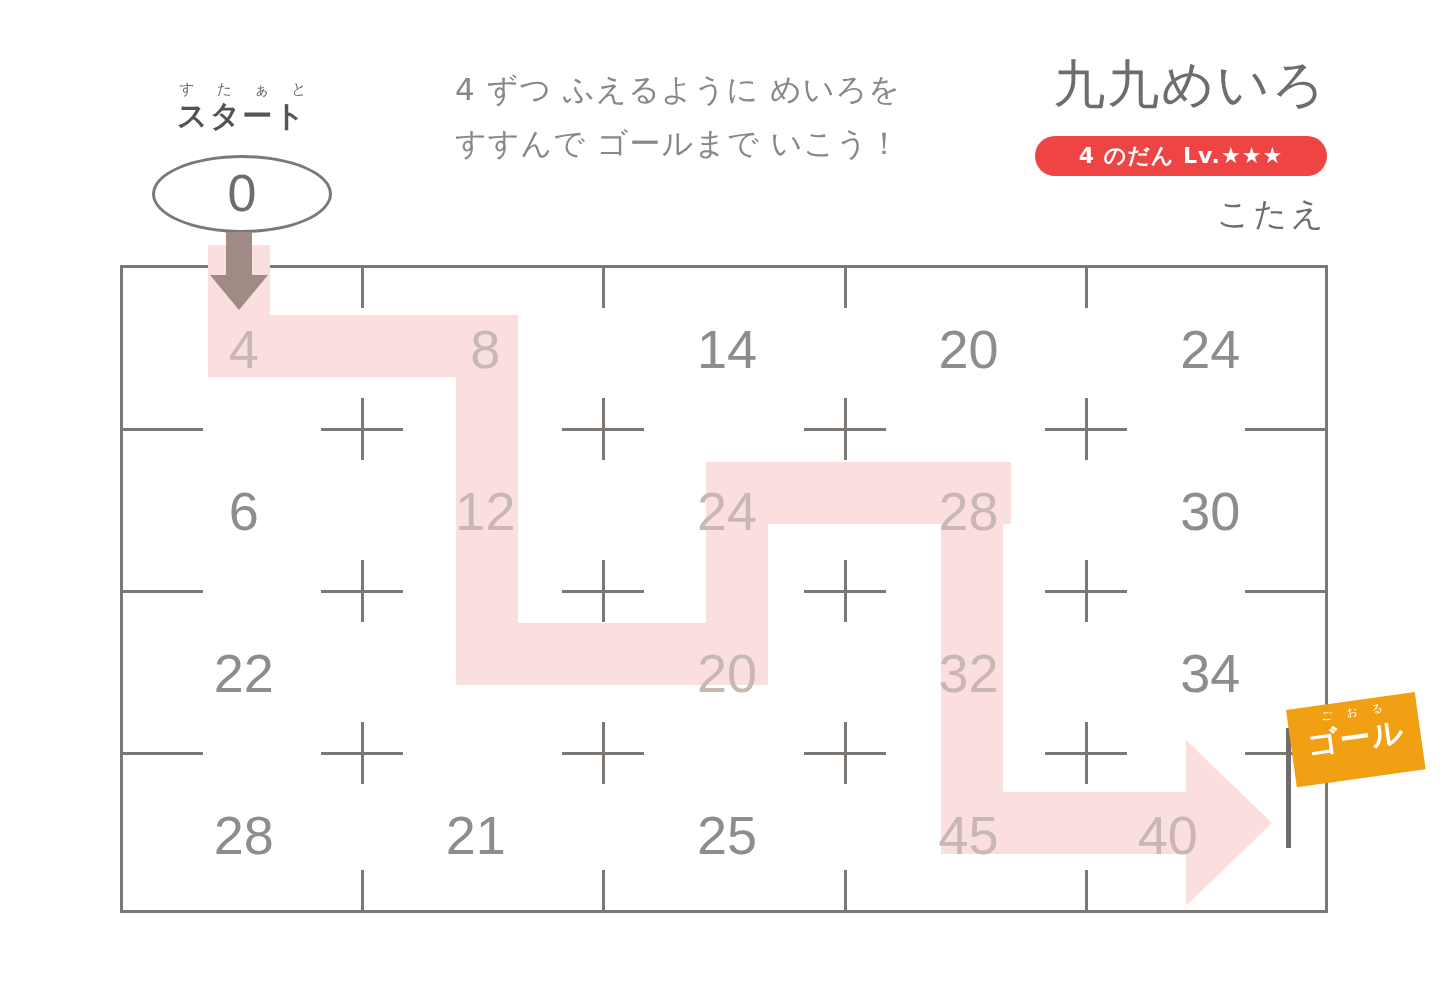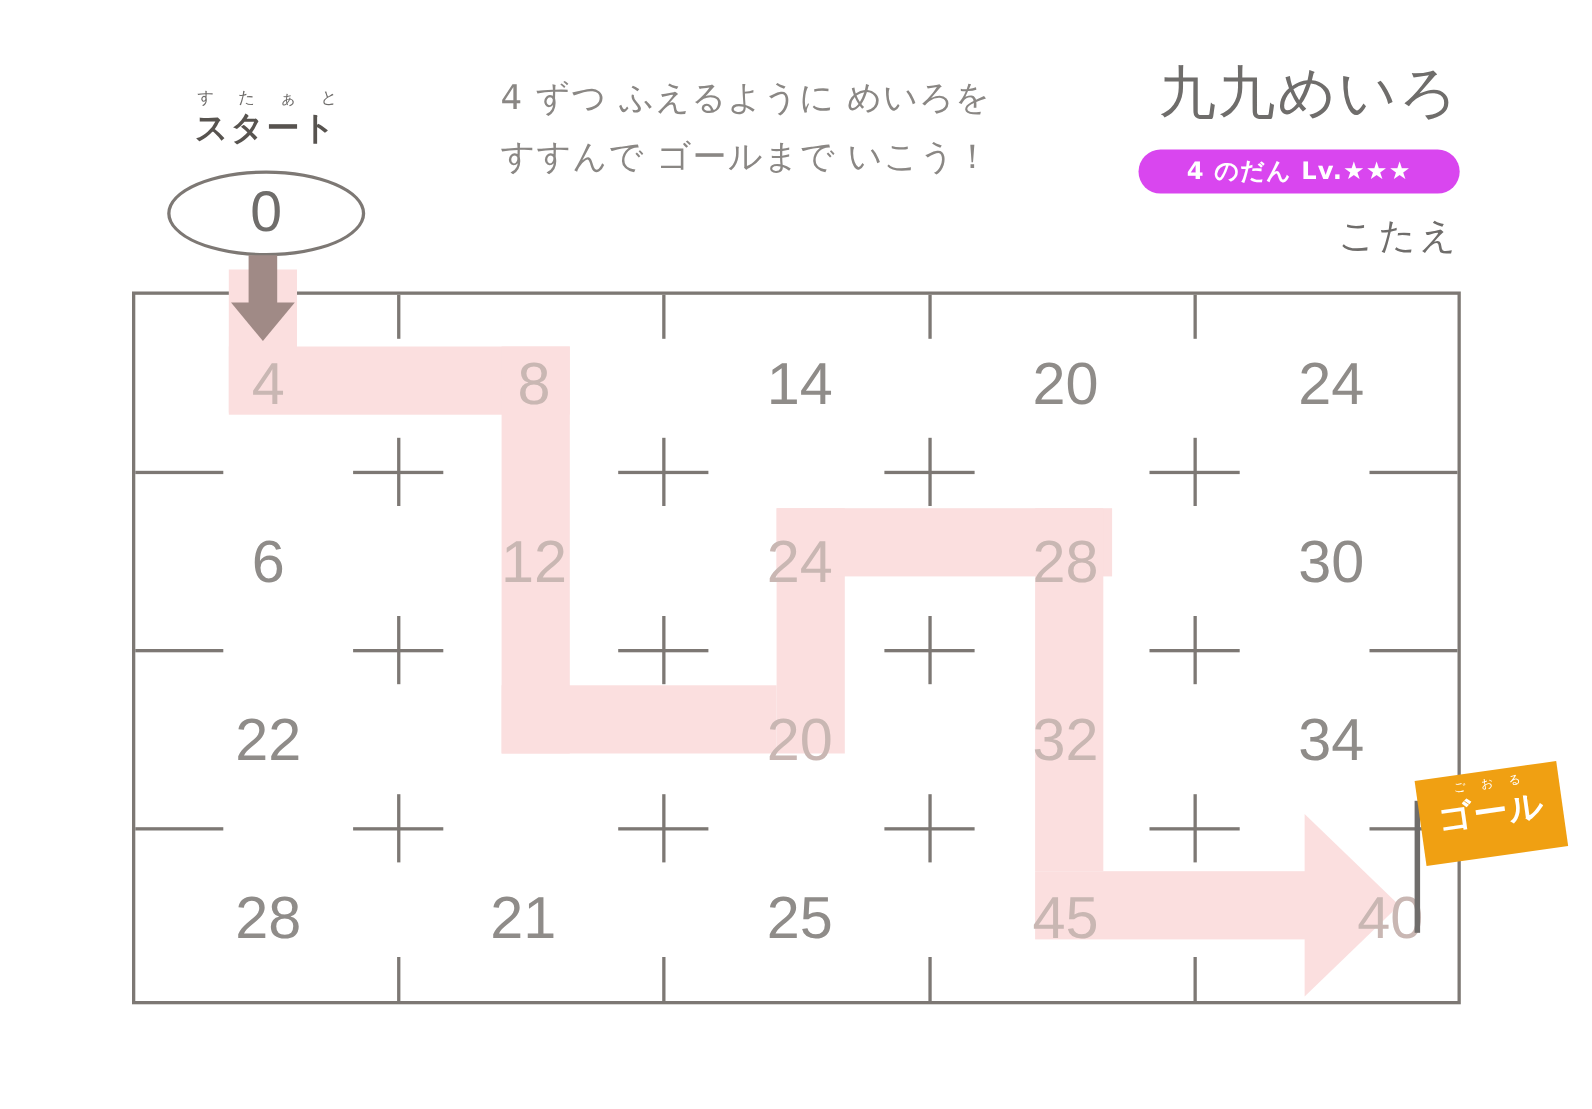--- a/index.html
+++ b/index.html
@@ -78,21 +78,21 @@
     color: #6f6d6b;
     letter-spacing: 2px;
     white-space: nowrap;
   }
   #level-badge {
     position: absolute;
     right: 120px;
     top: 136px;
     width: 292px;
     height: 40px;
-    background: #d946ef;
+    background: #ef4444;
     border-radius: 20px;
     color: #ffffff;
     font-size: 22px;
     font-weight: bold;
     display: flex;
     align-items: center;
     justify-content: center;
     letter-spacing: 1px;
   }
   #answer-link {
@@ -304,21 +304,21 @@
 
   <div class="cell" style="left:0px;     top:324px;">22</div>
   <div class="cell on-path" style="left:483.2px; top:324px;">20</div>
   <div class="cell on-path" style="left:724.8px; top:324px;">32</div>
   <div class="cell" style="left:966.4px; top:324px;">34</div>
 
   <div class="cell" style="left:0px;     top:486px;">28</div>
   <div class="cell" style="left:232px; top:486px;">21</div>
   <div class="cell" style="left:483.2px; top:486px;">25</div>
   <div class="cell on-path" style="left:724.8px; top:486px;">45</div>
-  <div class="cell on-path" style="left:1020px; top:486px;">40</div>
+  <div class="cell on-path" style="left:924px; top:486px;">40</div>
 </div>
 
 <div id="goal-flag">
   <div id="goal-pole"></div>
   <div id="goal-banner">
     <div id="goal-ruby">ごおる</div>
     <div id="goal-label">ゴール</div>
   </div>
 </div>
 

